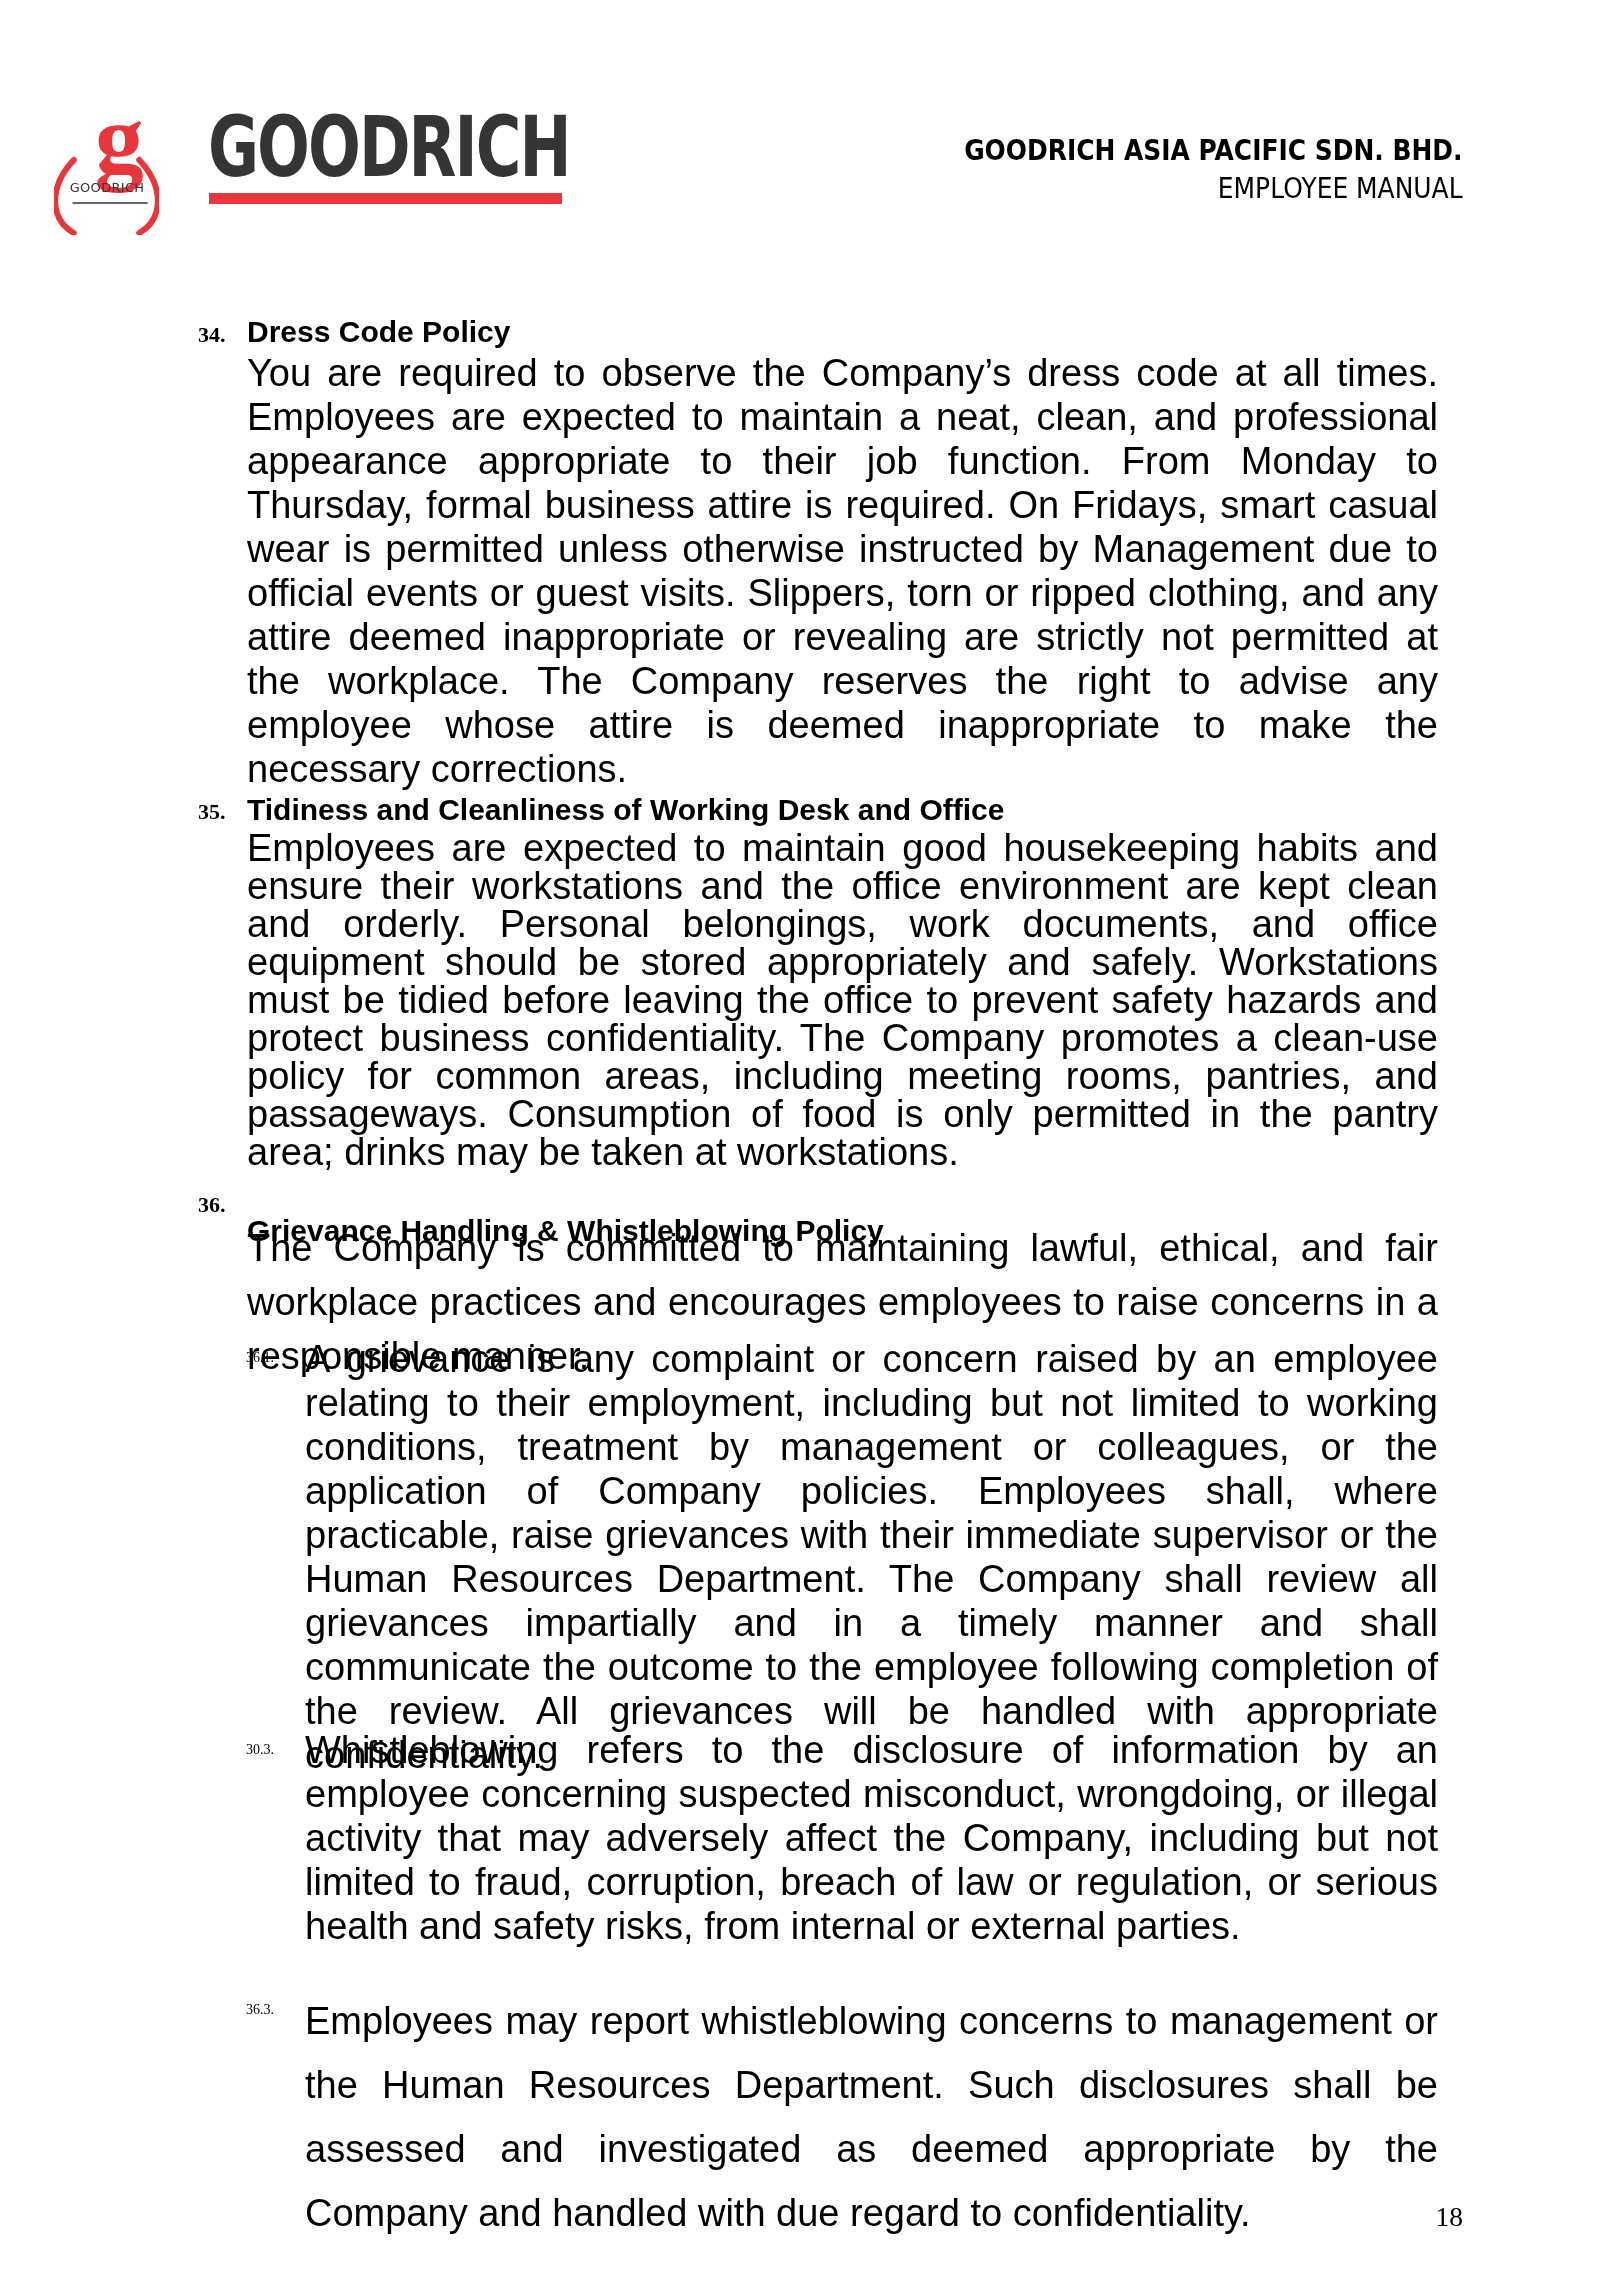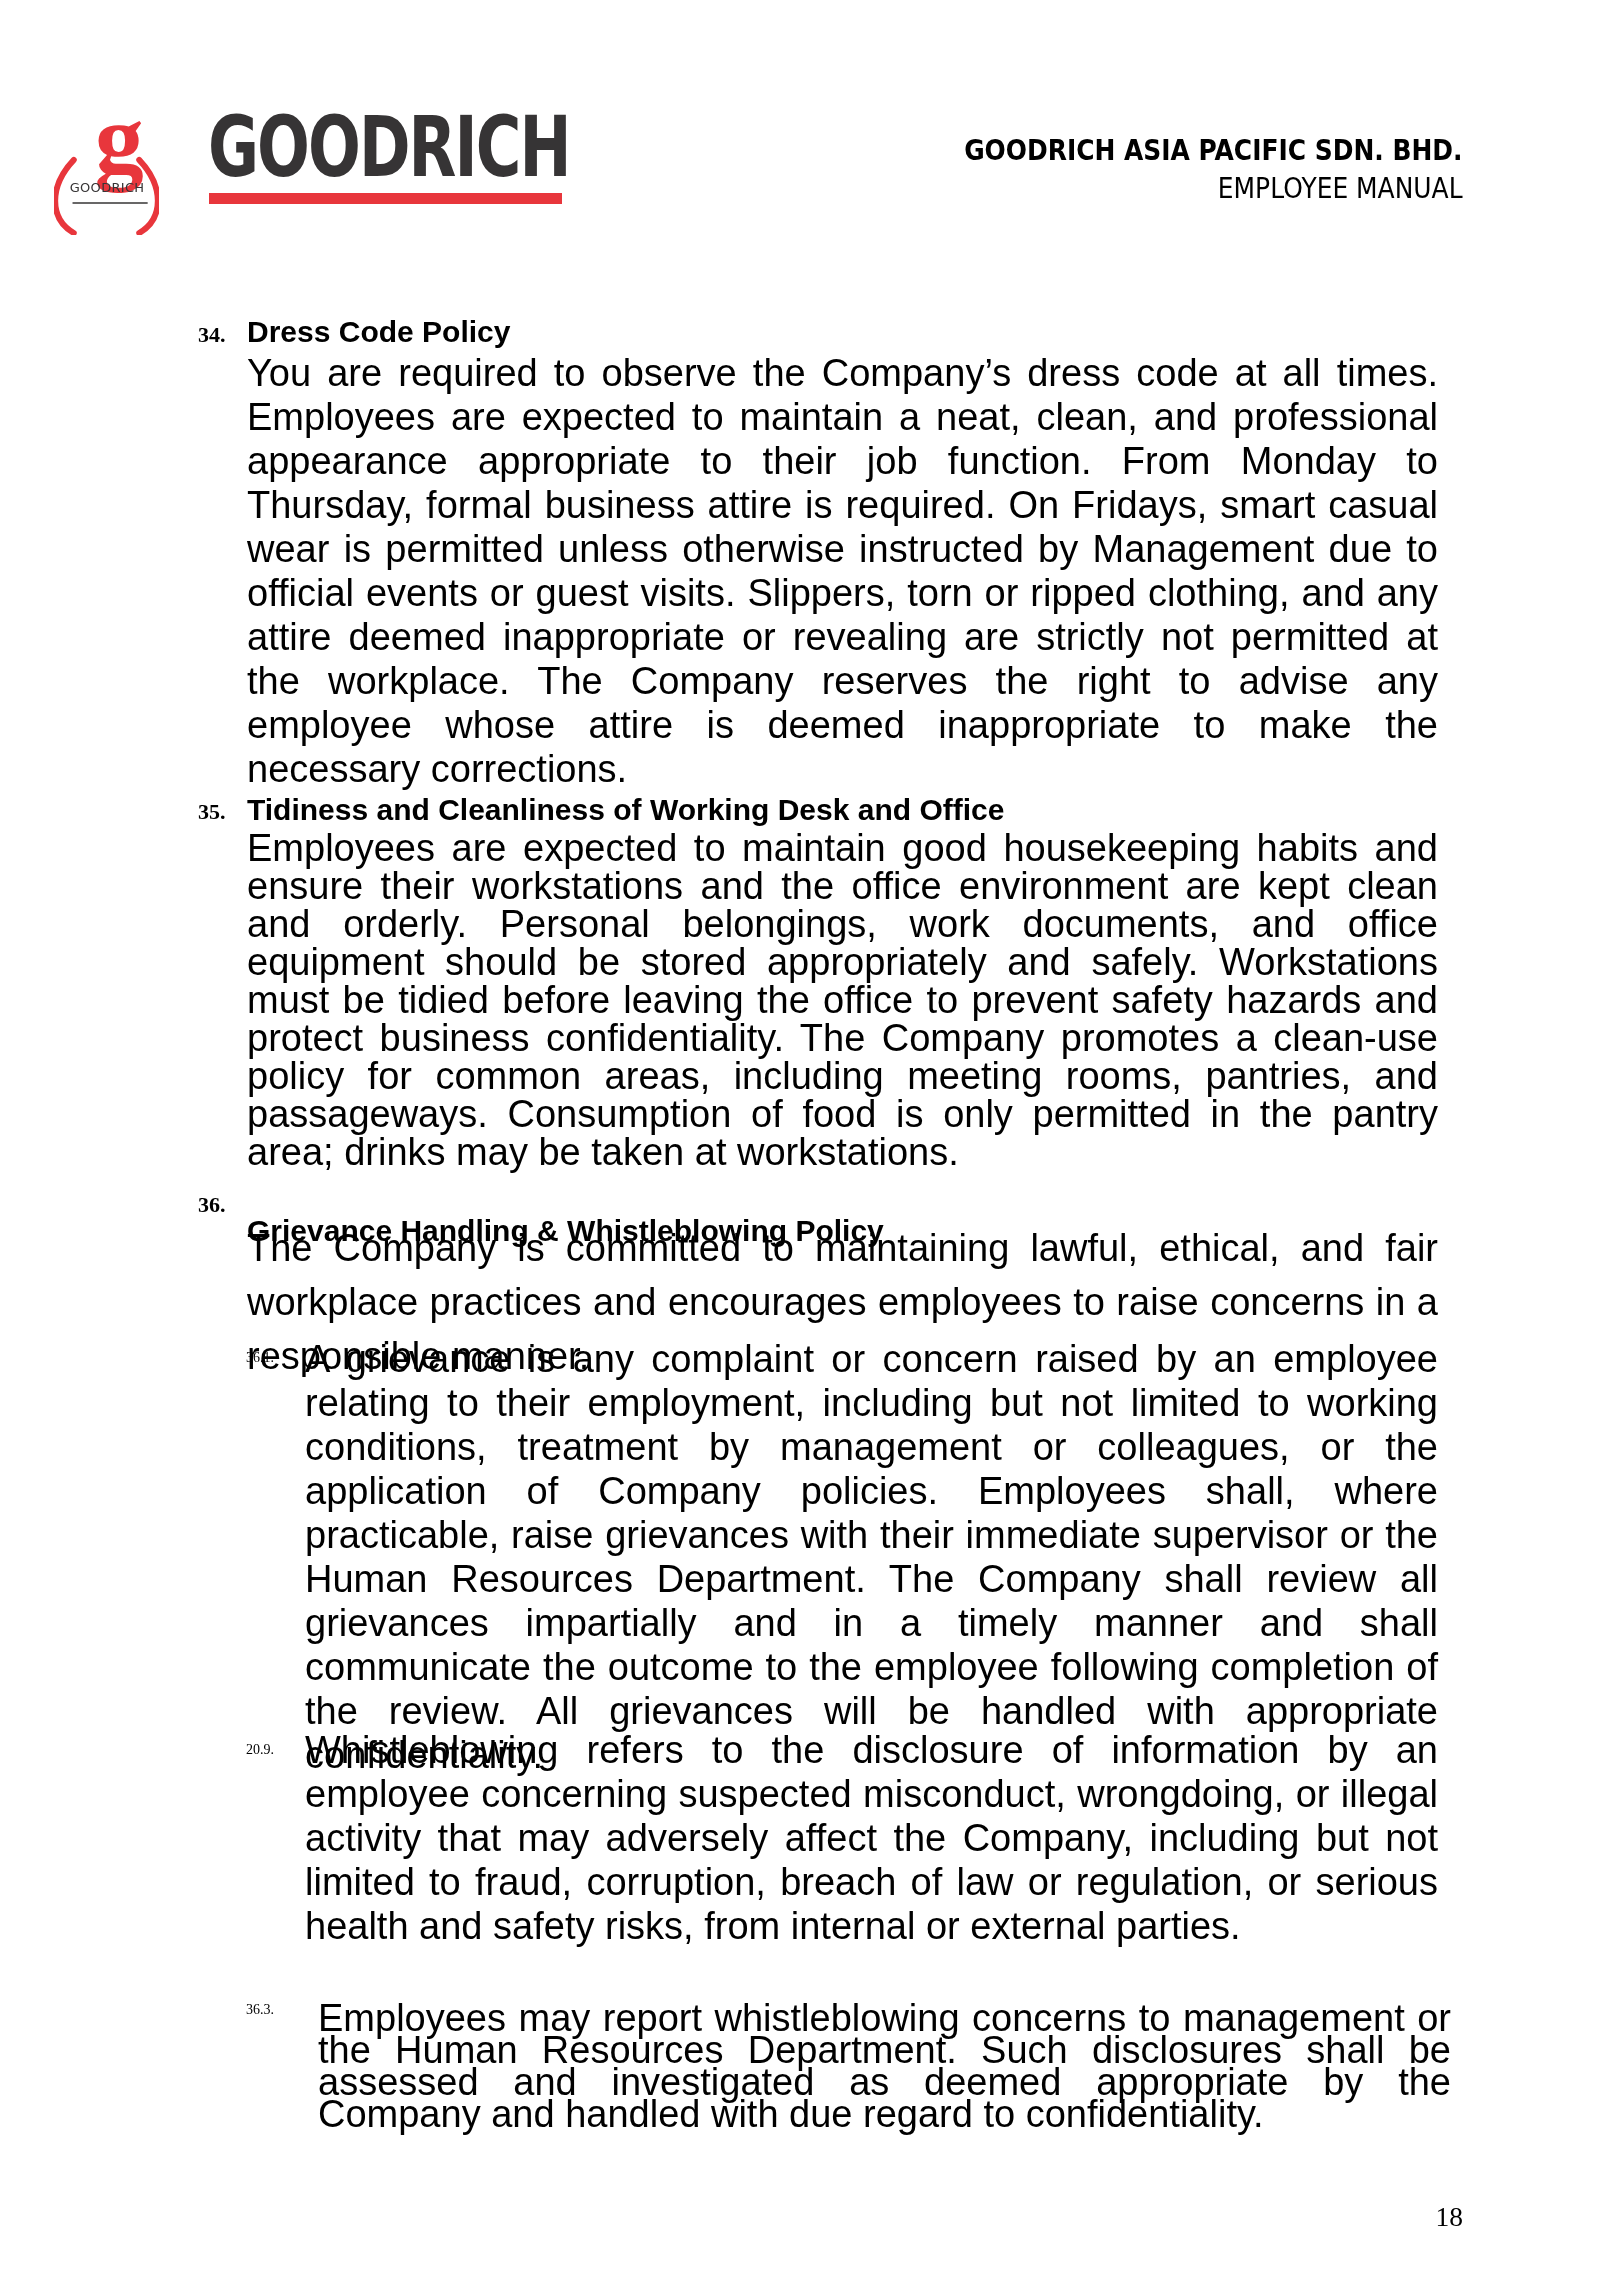--- a/index.html
+++ b/index.html
@@ -59,27 +59,27 @@
   <span class="sec-num" style="left:198px;top:1192px;" data-name="section-number">36.</span>
   <span class="sec-title" style="left:247px;top:1169px;margin-top:44px;" data-name="section-title">Grievance Handling &amp; Whistleblowing Policy</span>
   <p class="para" style="left:247px;top:1221px;width:1191px;margin:0;line-height:54px;" data-name="section-body">The Company is committed to maintaining lawful, ethical, and fair workplace practices and encourages employees to raise concerns in a responsible manner.</p>
 
   <div data-name="subsection-36-1">
     <span class="sub-num" style="left:246px;top:1345px;" data-name="subsection-number">36.1.</span>
     <p class="para" style="left:246px;top:1337px;width:1192px;margin:0;line-height:44px;text-indent:59px;" data-name="subsection-body"><span style="margin-left:0;" data-name="subsection-text">A grievance is any complaint or concern raised by an employee relating to their employment, including but not limited to working conditions, treatment by management or colleagues, or the application of Company policies. Employees shall, where practicable, raise grievances with their immediate supervisor or the Human Resources Department. The Company shall review all grievances impartially and in a timely manner and shall communicate the outcome to the employee following completion of the review. All grievances will be handled with appropriate confidentiality.</span></p>
   </div>
 
   <div data-name="subsection-36-2">
-    <span class="sub-num" style="left:246px;top:1737px;" data-name="subsection-number">20.9.</span>
+    <span class="sub-num" style="left:246px;top:1737px;" data-name="subsection-number">30.3.</span>
     <p class="para" style="left:305px;top:1728px;width:1133px;margin:0;line-height:44px;" data-name="subsection-body">Whistleblowing refers to the disclosure of information by an employee concerning suspected misconduct, wrongdoing, or illegal activity that may adversely affect the Company, including but not limited to fraud, corruption, breach of law or regulation, or serious health and safety risks, from internal or external parties.</p>
   </div>
 
   <div data-name="subsection-36-3">
     <span class="sub-num" style="left:246px;top:1997px;" data-name="subsection-number">36.3.</span>
-    <p class="para" style="left:305px;top:1989px;width:1133px;margin:13px;line-height:32px;" data-name="subsection-body">Employees may report whistleblowing concerns to management or the Human Resources Department. Such disclosures shall be assessed and investigated as deemed appropriate by the Company and handled with due regard to confidentiality.</p>
+    <p class="para" style="left:305px;top:1989px;width:1133px;margin:0;line-height:64px;" data-name="subsection-body">Employees may report whistleblowing concerns to management or the Human Resources Department. Such disclosures shall be assessed and investigated as deemed appropriate by the Company and handled with due regard to confidentiality.</p>
   </div>
 </div>
 
 <div id="page-number" class="abs" data-name="page-number">18</div>
 
 <style>
   
   [data-name="subsection-36-1"] p { left:305px !important; width:1133px !important; text-indent:0 !important; }
 </style>
 

